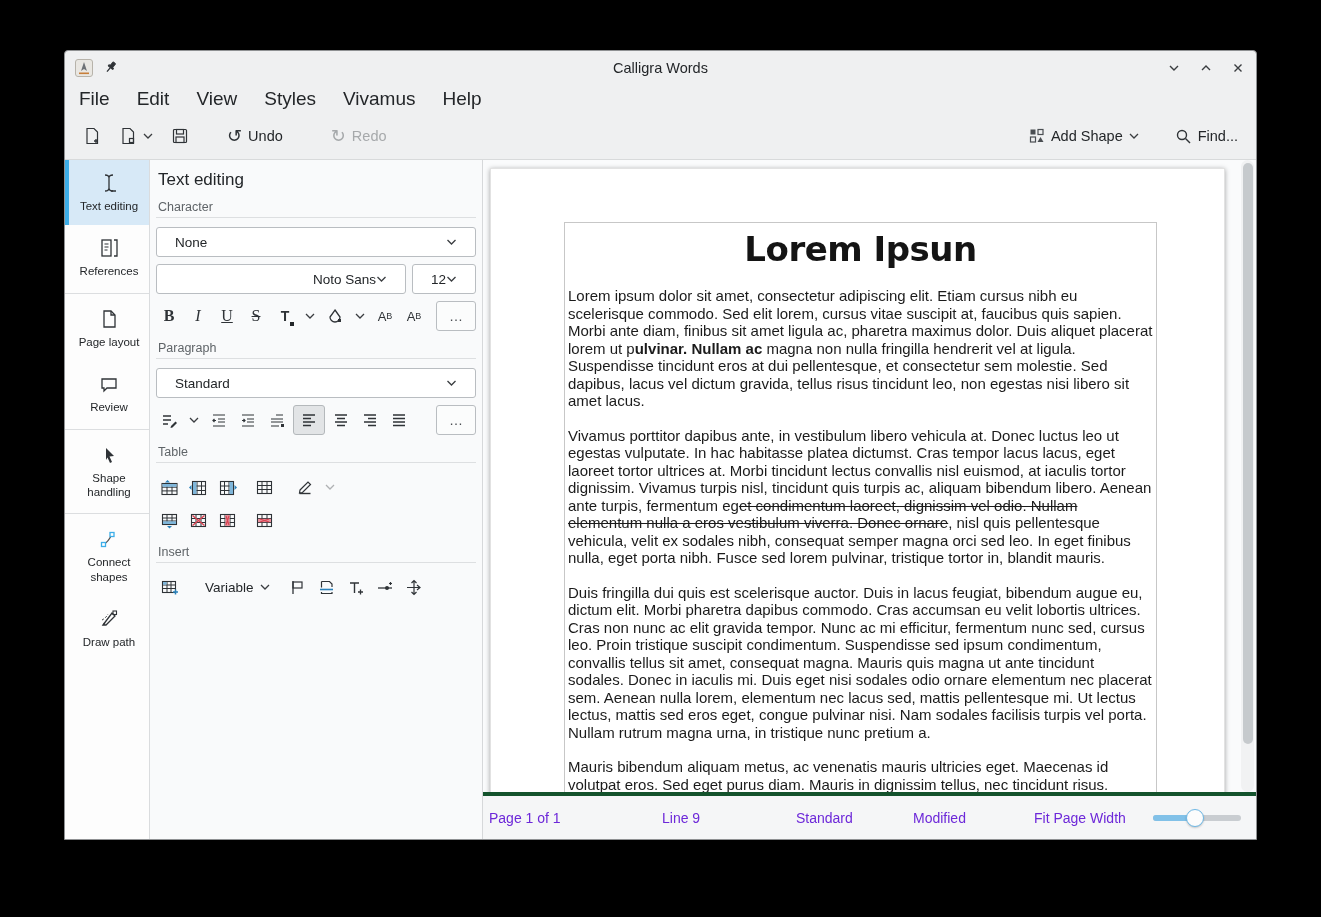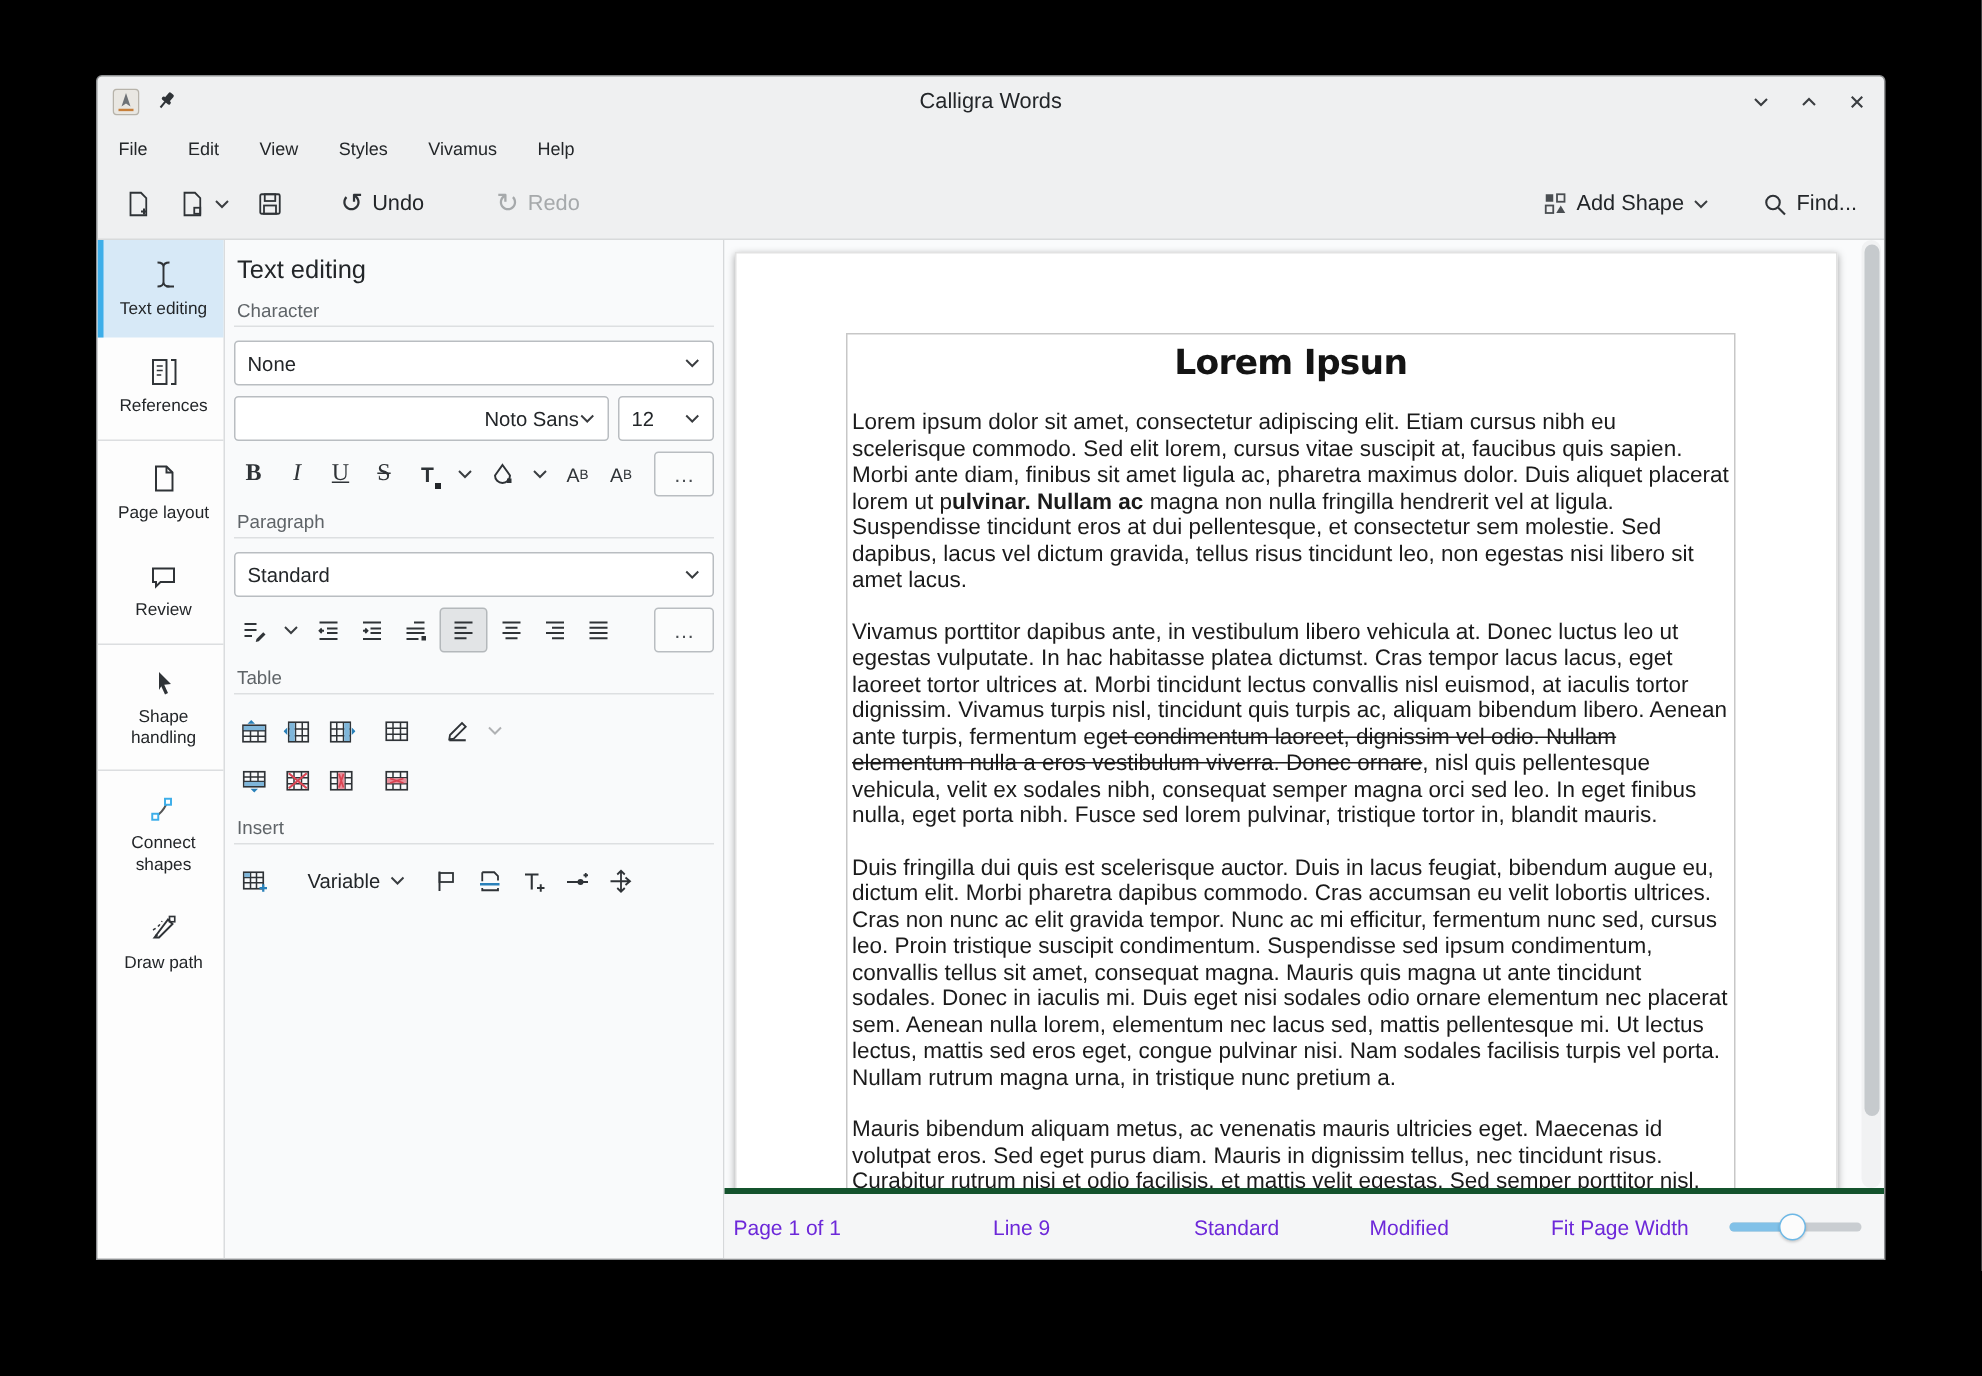--- a/index.html
+++ b/index.html
@@ -7,21 +7,21 @@
   .window{position:absolute;left:64px;top:50px;width:1193px;height:790px;background:#eff0f1;
     border:1px solid #8f9193;border-radius:4px 4px 0 0;box-sizing:border-box;display:flex;flex-direction:column;overflow:hidden;}
   
   .titlebar{height:33px;display:flex;align-items:center;padding:0 10px;position:relative;flex:0 0 auto;}
   .titlebar .title{position:absolute;left:0;right:0;text-align:center;font-size:14.5px;color:#232629;pointer-events:none;}
   .tb-left{display:flex;align-items:center;gap:10px;z-index:1;}
   .tb-right{margin-left:auto;display:flex;align-items:center;gap:16px;z-index:1;}
   .winbtn{width:16px;height:16px;display:flex;align-items:center;justify-content:center;cursor:default;}
   
   .menubar{height:29px;display:flex;align-items:center;padding:0 14px;gap:27px;flex:0 0 auto;}
-  .menubar span{font-size:12px;color:#232629;}
+  .menubar span{font-size:19px;color:#232629;}
   
   .toolbar{height:46px;display:flex;align-items:center;padding:0 12px;gap:6px;border-bottom:1px solid #d8dadb;flex:0 0 auto;}
   .tbtn{display:flex;align-items:center;gap:6px;padding:5px 6px;border-radius:3px;color:#232629;font-size:14.5px;}
   .tbtn.disabled{color:#a6a9ab;}
   .glyph{font-family:"DejaVu Sans",sans-serif;font-size:18px;line-height:1;}
   .tool-spacer{flex:1;}
   .chev{display:inline-flex;}
   
   .main{flex:1;display:flex;min-height:0;}
   
@@ -30,21 +30,21 @@
     padding:12px 2px;border-left:4px solid transparent;cursor:default;}
   .side-tab .lbl{font-size:11.5px;color:#232629;text-align:center;line-height:1.25;}
   .side-tab.active{background:#d7e9f7;border-left-color:#3daee9;}
   .tab-sep{height:1px;background:#dcdee0;margin:2px 0;}
   
   .panel{width:333px;background:#f9fafb;border-right:1px solid #d6d8da;padding:8px 6px 0 6px;box-sizing:border-box;flex:0 0 auto;overflow:hidden;}
   .panel h1{font-size:17px;font-weight:normal;color:#232629;margin:2px 0 10px 2px;}
   .sect{font-size:12.5px;color:#5f6468;margin:10px 2px 3px 2px;}
   .sect-line{height:1px;background:#dddfe1;margin-bottom:9px;}
   .select{height:30px;background:#fff;border:1px solid #b9bdc1;border-radius:3px;display:flex;align-items:center;
-    padding:0 8px;font-size:13.5px;color:#232629;box-sizing:border-box;}
+    padding:0 18px;font-size:13.5px;color:#232629;box-sizing:border-box;}
   .select .val{flex:1;white-space:nowrap;overflow:hidden;}
   .fontrow{display:flex;gap:6px;margin-top:7px;}
   .fontrow .f1{flex:1;text-align:right;}
   .fontrow .f2{width:64px;flex:0 0 auto;}
   .btnrow{display:flex;align-items:center;margin-top:7px;min-height:30px;}
   .fbtn{min-width:26px;height:28px;display:inline-flex;align-items:center;justify-content:center;border-radius:3px;
     color:#2f3337;position:relative;margin-right:3px;}
   .fbtn.narrow{min-width:18px;}
   .fbtn.pressed{background:#e2e4e6;border:1px solid #b4b8bb;}
   .fbtn.disabled{opacity:.38;}
@@ -56,21 +56,21 @@
   .supsub sup,.supsub sub{font-size:9px;}
   .tcolor{font-size:14px;font-weight:bold;}
   .tcolor .dot{position:absolute;right:4px;bottom:4px;width:4px;height:4px;background:#232629;}
   .var-label{font-size:13.5px;color:#232629;margin:0 2px 0 20px;}
   
   .doccol{flex:1;display:flex;flex-direction:column;min-width:0;background:#fafbfc;}
   .canvas{flex:1;position:relative;overflow:hidden;}
   .page{position:absolute;left:7px;top:8px;width:735px;height:980px;background:#fff;
     box-shadow:0 1px 5px rgba(0,0,0,.35);border:1px solid #e2e2e2;box-sizing:border-box;}
   .textframe{margin:53px 67px 0 73px;border:1px solid #c7c7c7;padding:4px 3px 40px 3px;min-height:840px;box-sizing:border-box;}
-  .doc-title{font-family:"DejaVu Sans",sans-serif;font-size:23px;font-weight:800;letter-spacing:-.5px;
+  .doc-title{font-family:"DejaVu Sans",sans-serif;font-size:34px;font-weight:800;letter-spacing:-.5px;
     text-align:center;color:#141414;margin:2px 0 18px 0;}
   .doc-para{font-size:15px;line-height:17.5px;color:#1b1b1b;margin:0 0 17px 0;text-align:left;}
   .scrollbar{position:absolute;right:2px;top:0;bottom:0;width:13px;background:#f1f2f3;border-radius:7px;}
   .scrollbar .thumb{position:absolute;left:1.5px;right:1.5px;top:3px;height:92%;background:#c6cacd;border-radius:6px;}
   
   .statusbar{height:43px;position:relative;background:#f5f6f7;border-top:4px solid #14532d;flex:0 0 auto;font-size:14px;color:#6d28d9;}
   .statusbar .sitem{position:absolute;top:50%;transform:translateY(-50%);white-space:nowrap;}
   .slider{position:absolute;top:50%;transform:translateY(-50%);left:670px;width:88px;height:18px;}
   .slider .track{position:absolute;left:0;right:0;top:6px;height:6px;background:#c9cdd1;border-radius:3px;}
   .slider .fill{position:absolute;left:0;top:6px;height:6px;background:#81c1e8;border-radius:3px 0 0 3px;}

